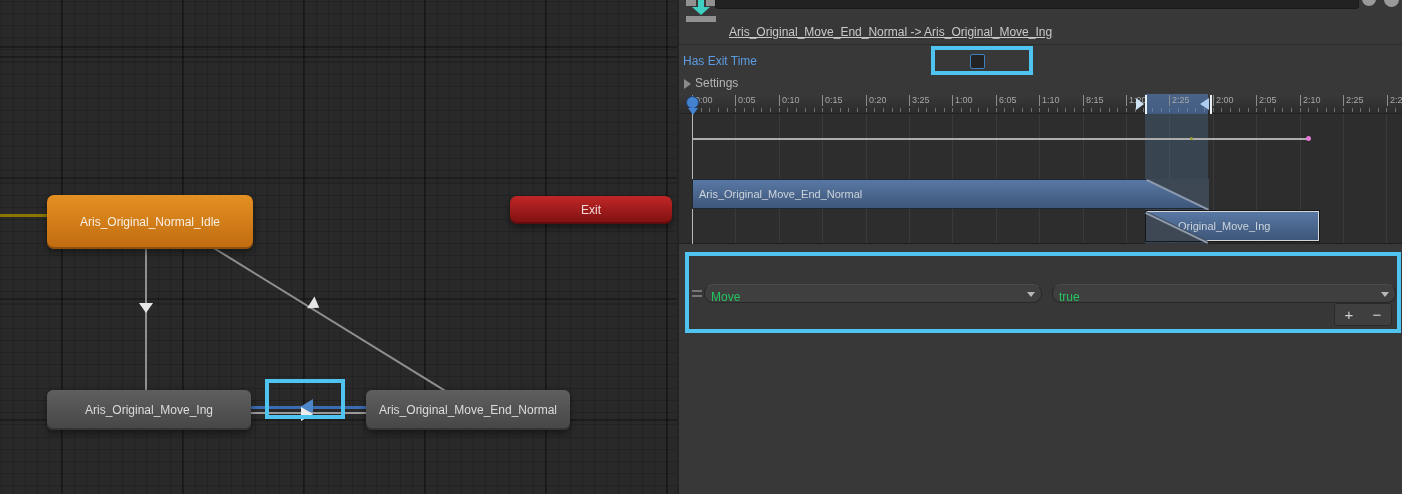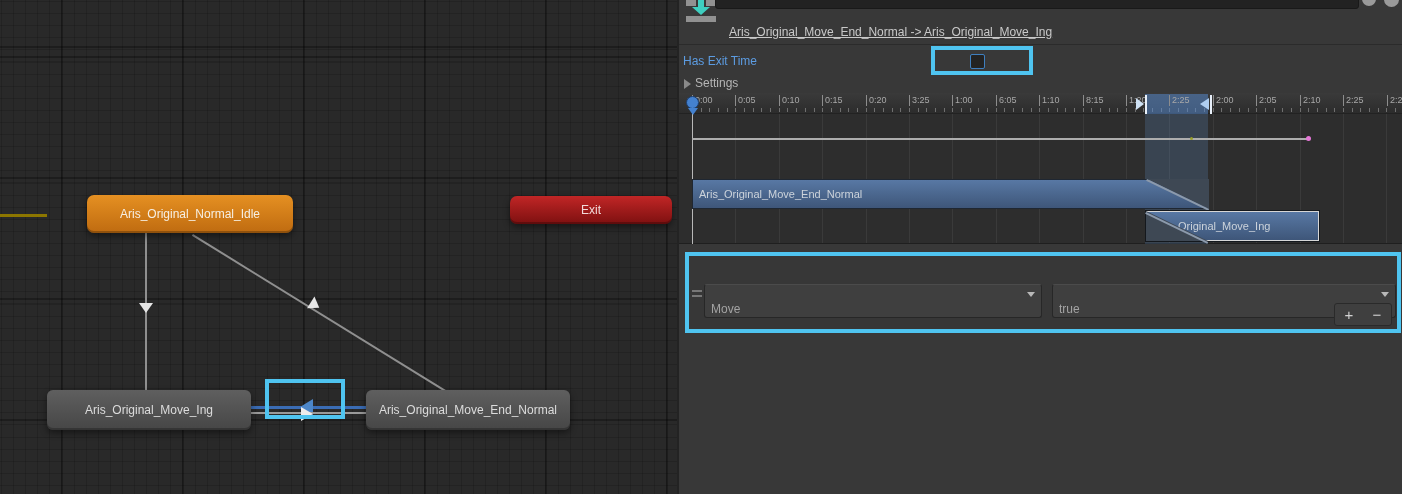--- a/index.html
+++ b/index.html
@@ -98,21 +98,21 @@
   .marker-line{position:absolute;top:95px;width:2px;height:19px;background:#e8f0fa;}
 
   
   .conditions{position:absolute;left:6px;top:252px;width:716px;height:81px;
     border:4px solid #4fc4f0;background:#373737;}
   .cond-header{position:absolute;left:0;top:0;width:708px;height:22px;border-bottom:1px solid #2c2c2c;
     font-size:12px;color:#d2d2d2;line-height:22px;padding-left:7px;}
   .drag-handle{position:absolute;left:3px;top:34px;width:10px;height:8px;}
   .drag-handle i{position:absolute;left:0;width:10px;height:2px;background:#777;}
   .dd{position:absolute;height:19px;background:#3f3f3f;border:1px solid #272727;border-top-color:#4b4b4b;
-    border-radius:3px;font-size:12px;color:#a3a3a3;line-height:17px;padding:16px 6px;}
+    border-radius:9px;font-size:12px;color:#22c55e;line-height:17px;padding:4px 6px;}
   .dd-arrow{position:absolute;right:6px;top:7px;width:0;height:0;
     border-left:4px solid transparent;border-right:4px solid transparent;border-top:5px solid #b8b8b8;}
   .cond-footer{position:absolute;left:645px;top:47px;width:58px;height:23px;background:#3f3f3f;
     border:1px solid #2a2a2a;border-radius:3px;display:flex;align-items:center;justify-content:space-around;}
   .cond-footer span{font-size:15px;color:#d2d2d2;line-height:20px;cursor:default;}
 </style>
 </head>
 <body>
 
 <div id="root">
@@ -127,21 +127,21 @@
     <div class="edge" style="left:193px;top:234px;width:299px;height:2px;transform:rotate(31.7deg);transform-origin:0 0;"></div>
     <div class="tri" style="left:308px;top:300px;border-left:7px solid transparent;border-right:7px solid transparent;border-top:10px solid #e6e6e6;transform:rotate(-58deg);"></div>
 
     <div class="edge" style="left:251px;top:406px;width:115px;height:3px;background:#3a6cb4;"></div>
     <div class="tri" style="left:300px;top:399px;border-top:8px solid transparent;border-bottom:8px solid transparent;border-right:13px solid #4c86c8;"></div>
     <div class="edge" style="left:251px;top:412px;width:115px;height:2px;background:#9a9a9a;"></div>
     <div class="tri" style="left:301px;top:407px;border-top:7px solid transparent;border-bottom:7px solid transparent;border-left:12px solid #ececec;"></div>
 
     <div class="sel-rect" style="left:265px;top:379px;width:80px;height:40px;"></div>
 
-    <div class="node node-orange" style="left:47px;top:195px;width:206px;height:38px;margin-left:40px;">
+    <div class="node node-orange" style="left:47px;top:195px;width:206px;height:54px;">
       <span>Aris_Original_Normal_Idle</span>
     </div>
     <div class="node node-red" style="left:510px;top:196px;width:162px;height:28px;">
       <span>Exit</span>
     </div>
     <div class="node node-gray" style="left:47px;top:390px;width:204px;height:40px;border-radius:6px;">
       <span>Aris_Original_Move_Ing</span>
     </div>
     <div class="node node-gray" style="left:366px;top:390px;width:204px;height:40px;border-radius:6px;">
       <span>Aris_Original_Move_End_Normal</span>

